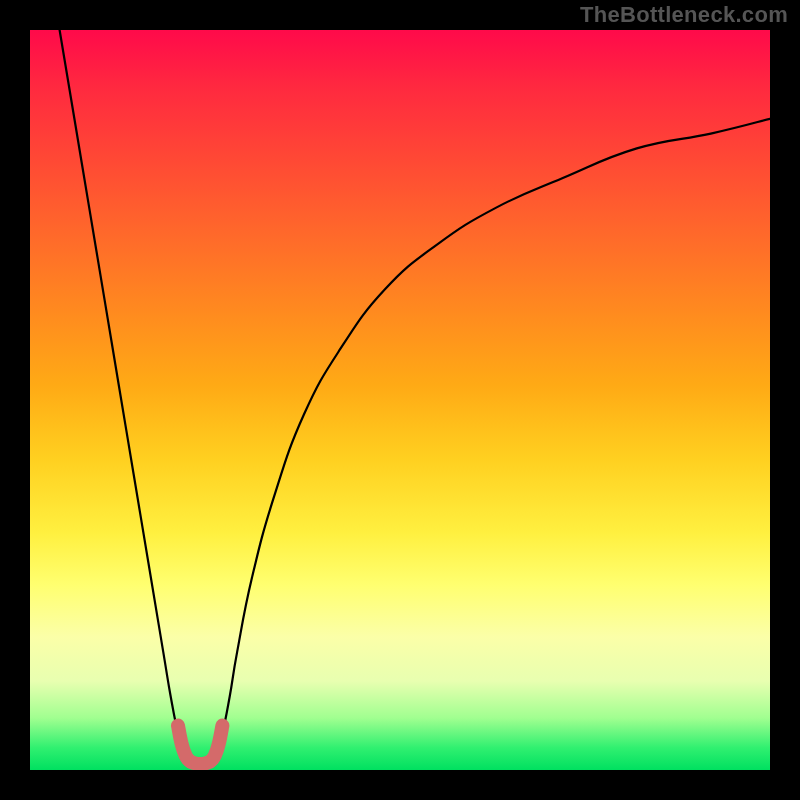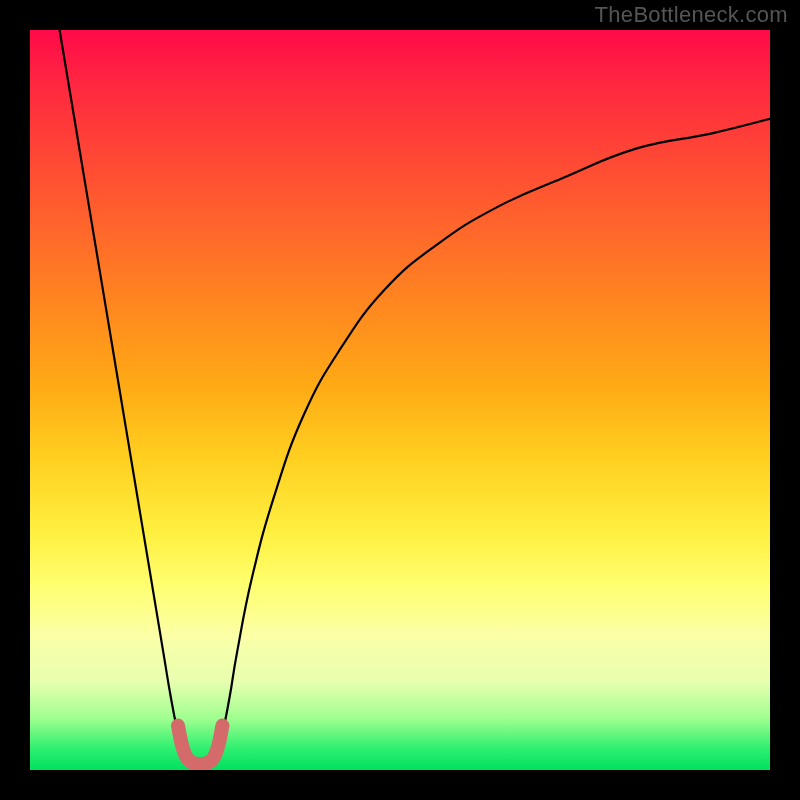--- a/index.html
+++ b/index.html
@@ -48,21 +48,21 @@
     width: 740px;
     height: 740px;
     display: block;
   }
   .watermark {
     position: absolute;
     top: 2px;
     right: 12px;
     color: #555;
     font-size: 22px;
-    font-weight: 400;
+    font-weight: 700;
     letter-spacing: 0.3px;
     user-select: none;
   }
 </style>
 </head>
 <body>
 
 <div class="frame">
   <div class="watermark">TheBottleneck.com</div>
 

